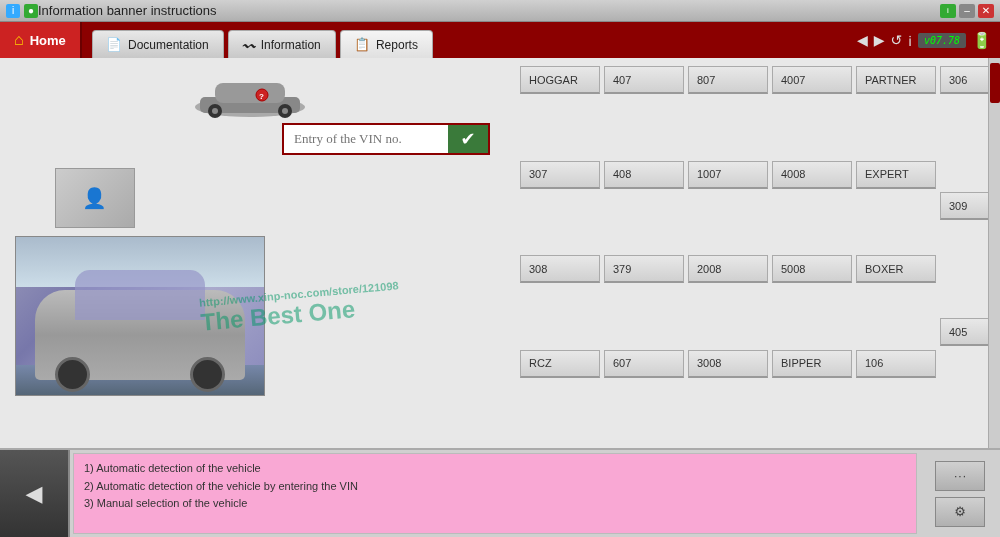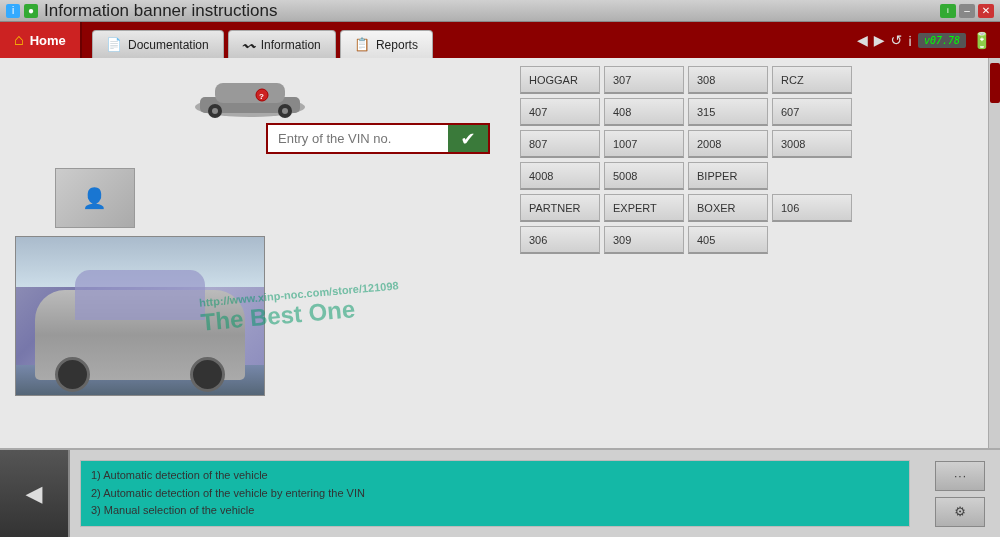--- a/index.html
+++ b/index.html
@@ -11,21 +11,21 @@
       height: 22px;
       display: flex;
       align-items: center;
       padding: 0 6px;
       border-bottom: 1px solid #888;
     }
     .title-bar-icons { display: flex; align-items: center; gap: 4px; }
     .title-bar-icon { width: 14px; height: 14px; border-radius: 2px; display: flex; align-items: center; justify-content: center; font-size: 10px; }
     .title-bar-icon.green { background: #3a3; color: white; }
     .title-bar-icon.blue { background: #3af; color: white; }
-    .title-bar-title { flex: 1; font-size: 17px; color: #222; margin-left: 6px; }
+    .title-bar-title { flex: 1; font-size: 13px; color: #222; }
     .title-bar-controls { display: flex; gap: 3px; }
     .title-ctrl { width: 16px; height: 14px; display: flex; align-items: center; justify-content: center; font-size: 10px; cursor: pointer; border-radius: 2px; }
     .title-ctrl.close { background: #c33; color: white; }
     .title-ctrl.min { background: #888; color: white; }
     .title-ctrl.info-bar { background: #3a3; color: white; font-size: 8px; }
 
     
     .nav-bar {
       background: #8b0000;
       height: 36px;
@@ -98,26 +98,27 @@
     .vin-entry {
       position: absolute;
       top: 60px;
       right: 15px;
       display: flex;
       align-items: stretch;
       border: 2px solid #8b0000;
       background: white;
     }
     .vin-input {
-      width: 180px;
+      width: 164px;
       border: none;
       padding: 6px 10px;
       font-size: 13px;
       outline: none;
       background: white;
+      font-family: Liberation Serif, serif;
     }
     .vin-confirm {
       background: #3a7a3a;
       border: none;
       width: 40px;
       cursor: pointer;
       display: flex;
       align-items: center;
       justify-content: center;
       color: white;
@@ -210,21 +211,21 @@
       font-size: 11px;
       color: rgba(0,150,100,0.5);
       display: block;
     }
 
     
     .right-panel {
       flex: 1;
       padding: 8px 10px;
       display: flex;
-      flex-direction: column;
+      flex-direction: row;
       gap: 4px;
       overflow-y: auto;
       padding-right: 5px;
     }
     .vehicle-row {
       display: flex;
       gap: 4px;
       flex-wrap: wrap;
     }
     .vehicle-btn {
@@ -279,23 +280,23 @@
       display: flex;
       align-items: center;
       justify-content: center;
       cursor: pointer;
       border-right: 2px solid #888;
       font-size: 22px;
       color: #ddd;
     }
     .info-text {
       flex: 1;
-      background: #14b8a6;
+      background: #f9a8d4;
       border: 1px solid #bbb;
-      margin: 10px;
+      margin: 3px;
       padding: 6px 10px;
       font-size: 11px;
       line-height: 1.6;
       color: #333;
     }
     .bottom-right-btns {
       display: flex;
       flex-direction: column;
       align-items: center;
       justify-content: center;
@@ -420,30 +421,31 @@
   <div class="right-panel" id="vehicle-grid">
   <div class="vehicle-row">
         <div class="vehicle-btn">HOGGAR</div>
         <div class="vehicle-btn">307</div>
         <div class="vehicle-btn">308</div>
         <div class="vehicle-btn">RCZ</div>
       </div>
       <div class="vehicle-row">
         <div class="vehicle-btn">407</div>
         <div class="vehicle-btn">408</div>
-        <div class="vehicle-btn">315</div>
+        <div class="vehicle-btn">379</div>
         <div class="vehicle-btn">607</div>
       </div>
       <div class="vehicle-row">
         <div class="vehicle-btn">807</div>
         <div class="vehicle-btn">1007</div>
         <div class="vehicle-btn">2008</div>
         <div class="vehicle-btn">3008</div>
       </div>
       <div class="vehicle-row">
+        <div class="vehicle-btn">4007</div>
         <div class="vehicle-btn">4008</div>
         <div class="vehicle-btn">5008</div>
         <div class="vehicle-btn">BIPPER</div>
       </div>
       <div class="vehicle-row">
         <div class="vehicle-btn">PARTNER</div>
         <div class="vehicle-btn">EXPERT</div>
         <div class="vehicle-btn">BOXER</div>
         <div class="vehicle-btn">106</div>
       </div>

